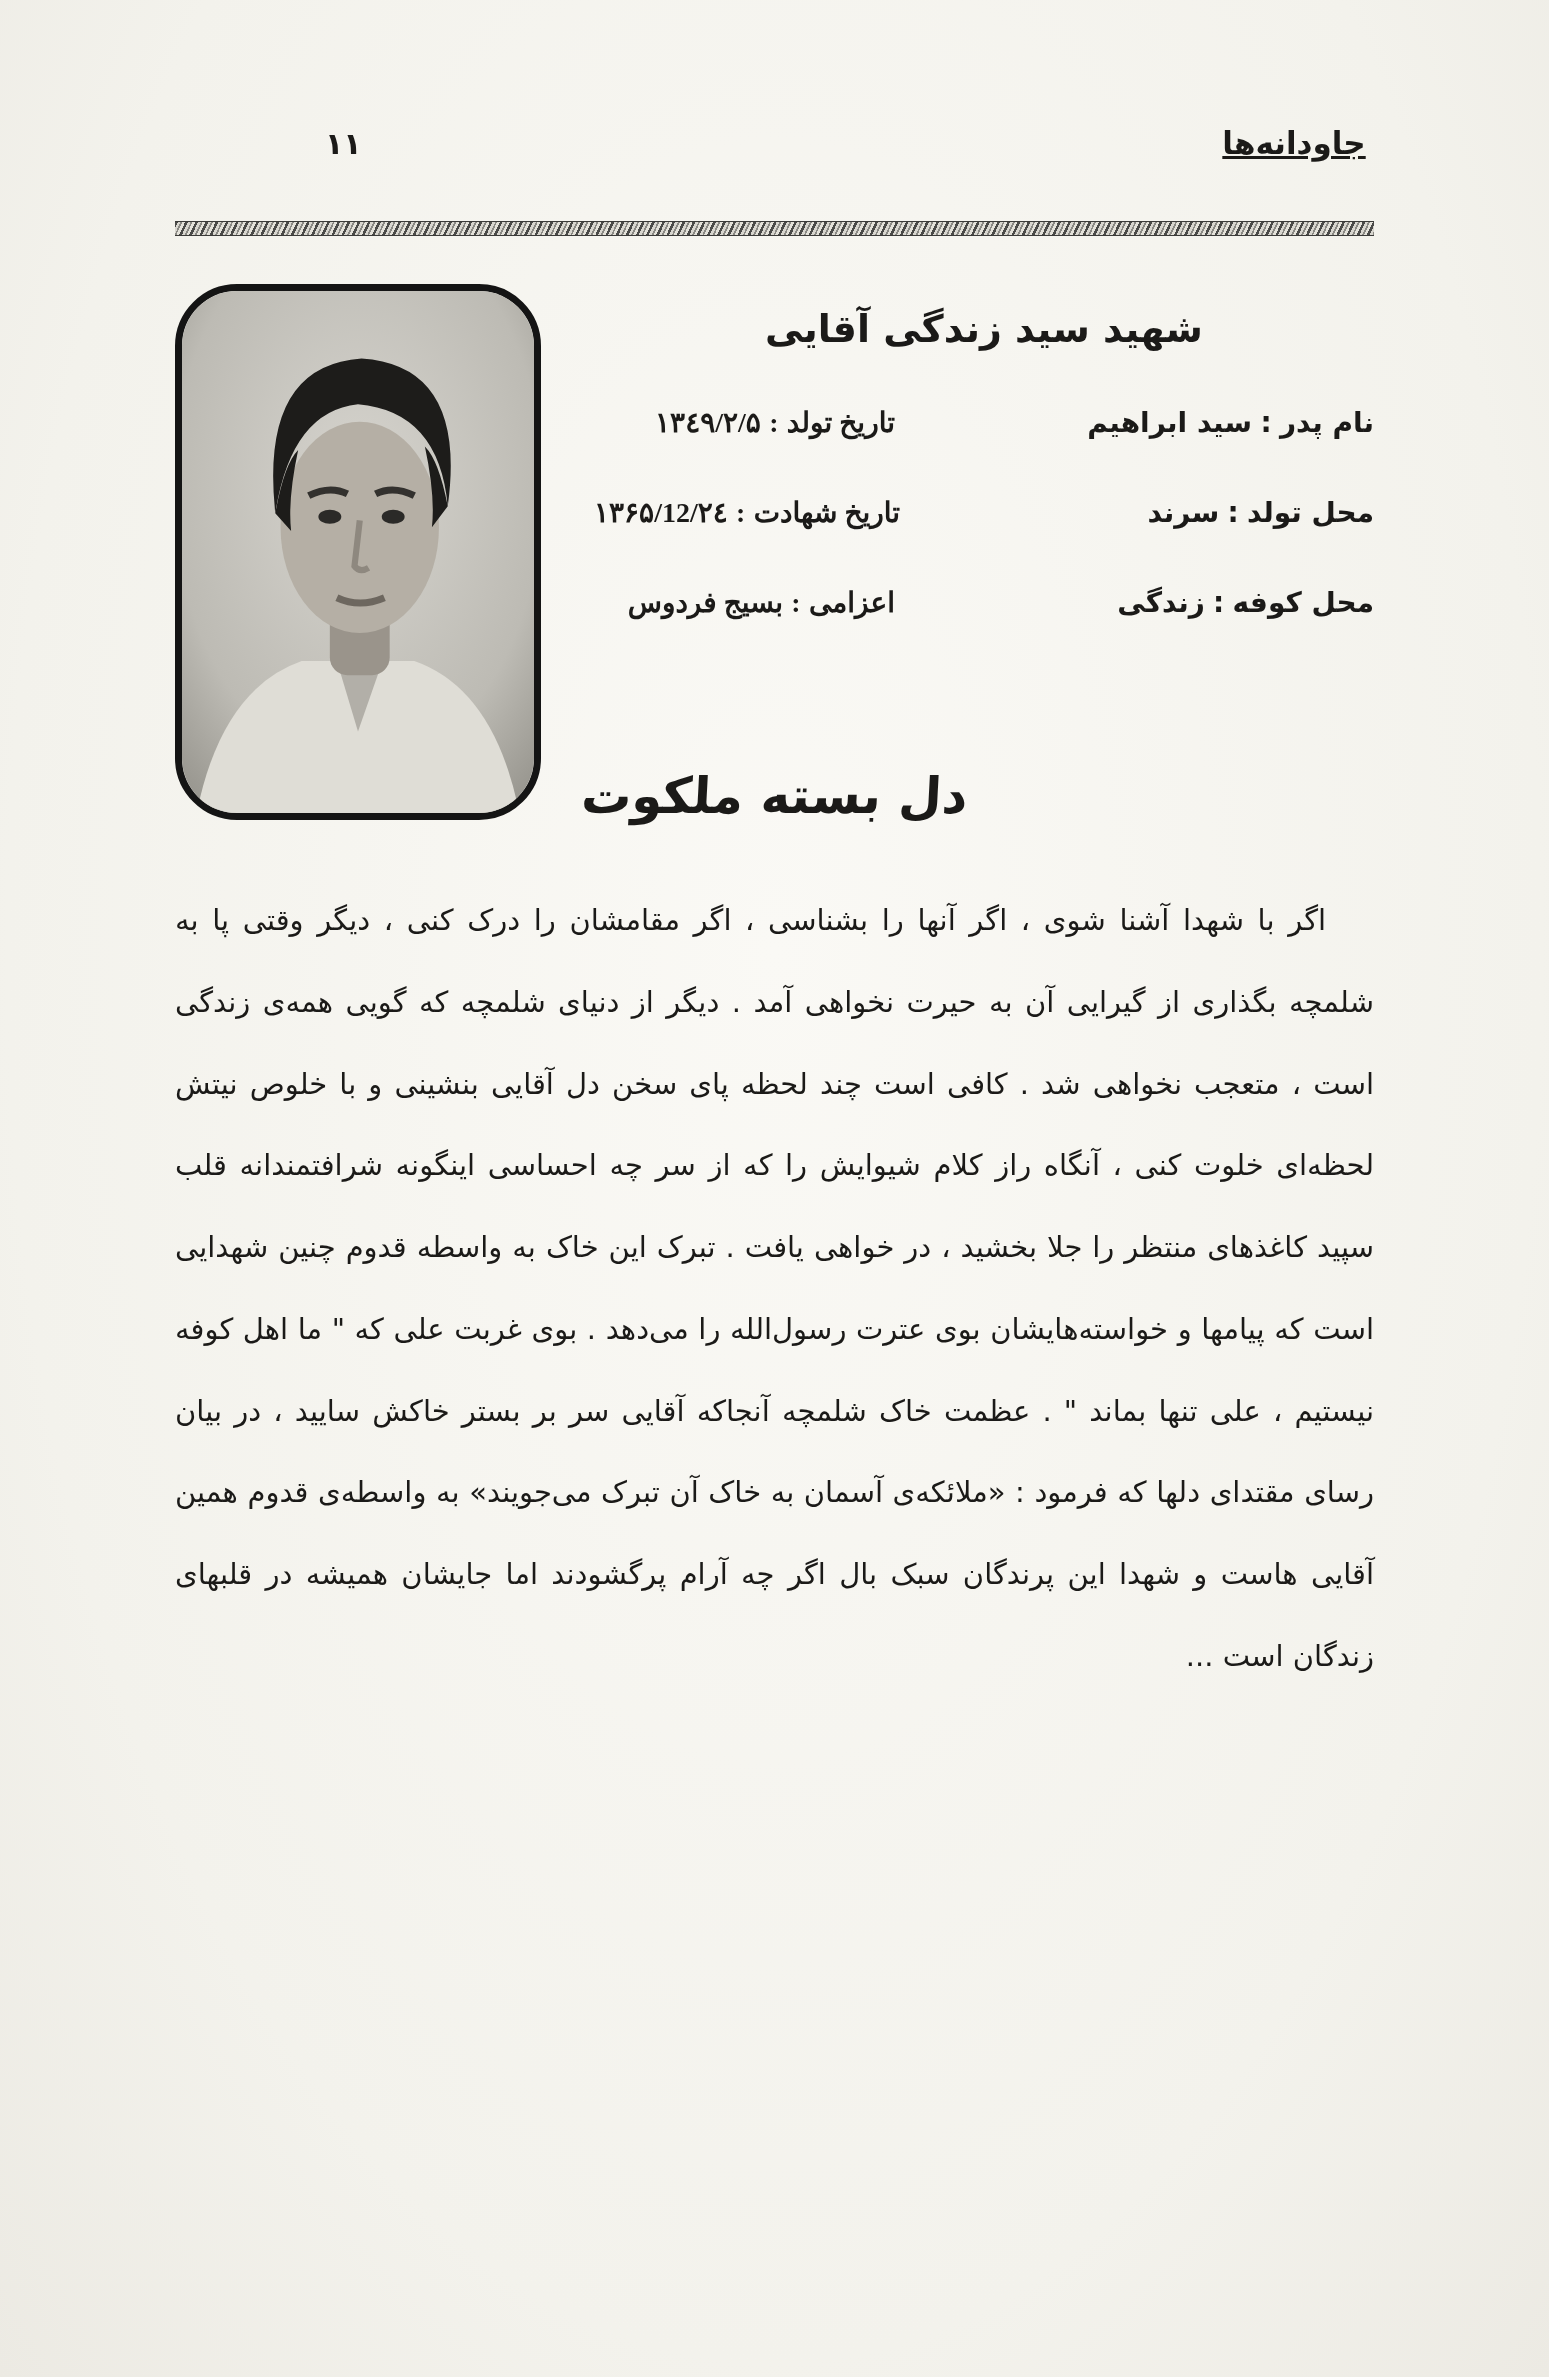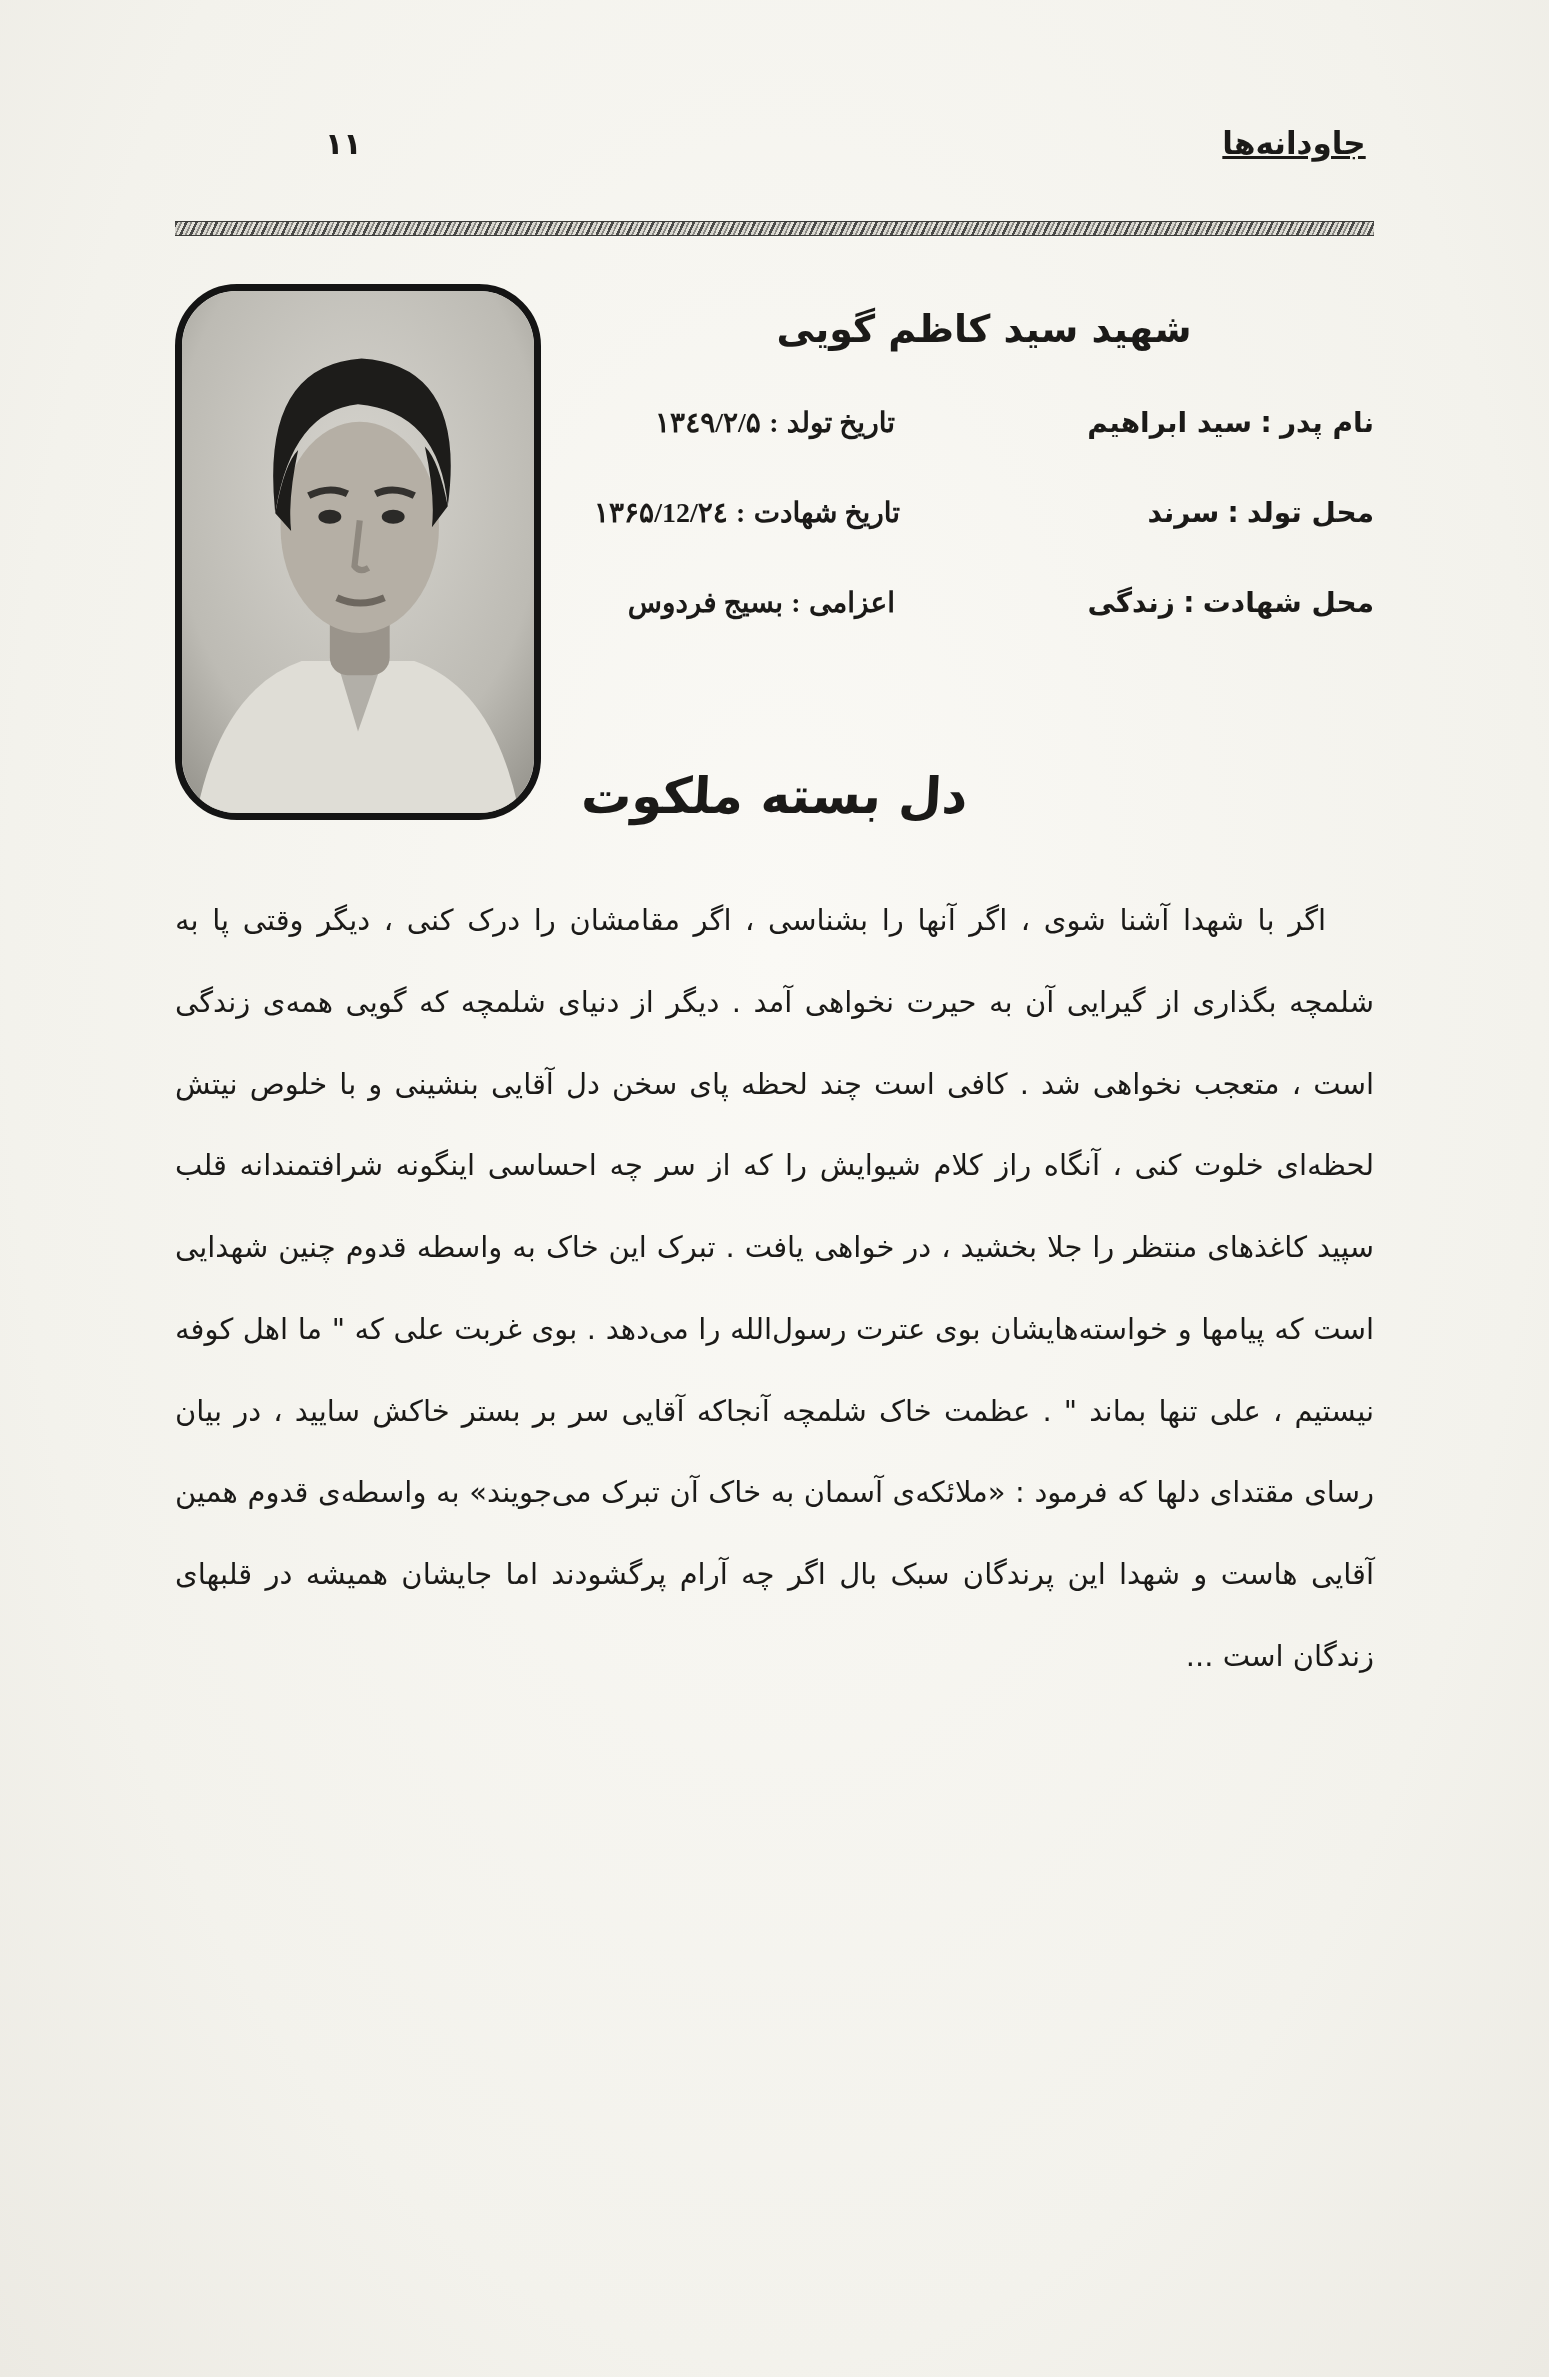--- a/index.html
+++ b/index.html
@@ -120,21 +120,21 @@
   <div class="running-header">
     <span class="book-title">جاودانه‌ها</span>
     <span class="page-number">۱۱</span>
   </div>
 
   <div class="ornament-rule"></div>
 
   <section class="profile">
 
     <div class="info-col">
-      <h1 class="martyr-title">شهید سید کاظم گویی</h1>
+      <h1 class="martyr-title">شهید سید زندگی آقایی</h1>
 
       <div class="info-row">
         <div class="info-field">
           <span>نام پدر</span><span class="sep">:</span><span>سید ابراهیم</span>
         </div>
         <div class="info-field left-cell">
           <span>تاریخ تولد</span><span class="sep">:</span><span>۱۳٤۹/۲/۵</span>
         </div>
       </div>
 
@@ -142,21 +142,21 @@
         <div class="info-field">
           <span>محل تولد</span><span class="sep">:</span><span>سرند</span>
         </div>
         <div class="info-field left-cell">
           <span>تاریخ شهادت</span><span class="sep">:</span><span>۱۳۶۵/12/۲٤</span>
         </div>
       </div>
 
       <div class="info-row">
         <div class="info-field">
-          <span>محل شهادت</span><span class="sep">:</span><span>زندگی</span>
+          <span>محل کوفه</span><span class="sep">:</span><span>زندگی</span>
         </div>
         <div class="info-field left-cell">
           <span>اعزامی</span><span class="sep">:</span><span>بسیج فردوس</span>
         </div>
       </div>
     </div>
 
     <div class="photo-frame">
       <svg viewBox="0 0 200 300" preserveAspectRatio="xMidYMid slice">
         <defs>

